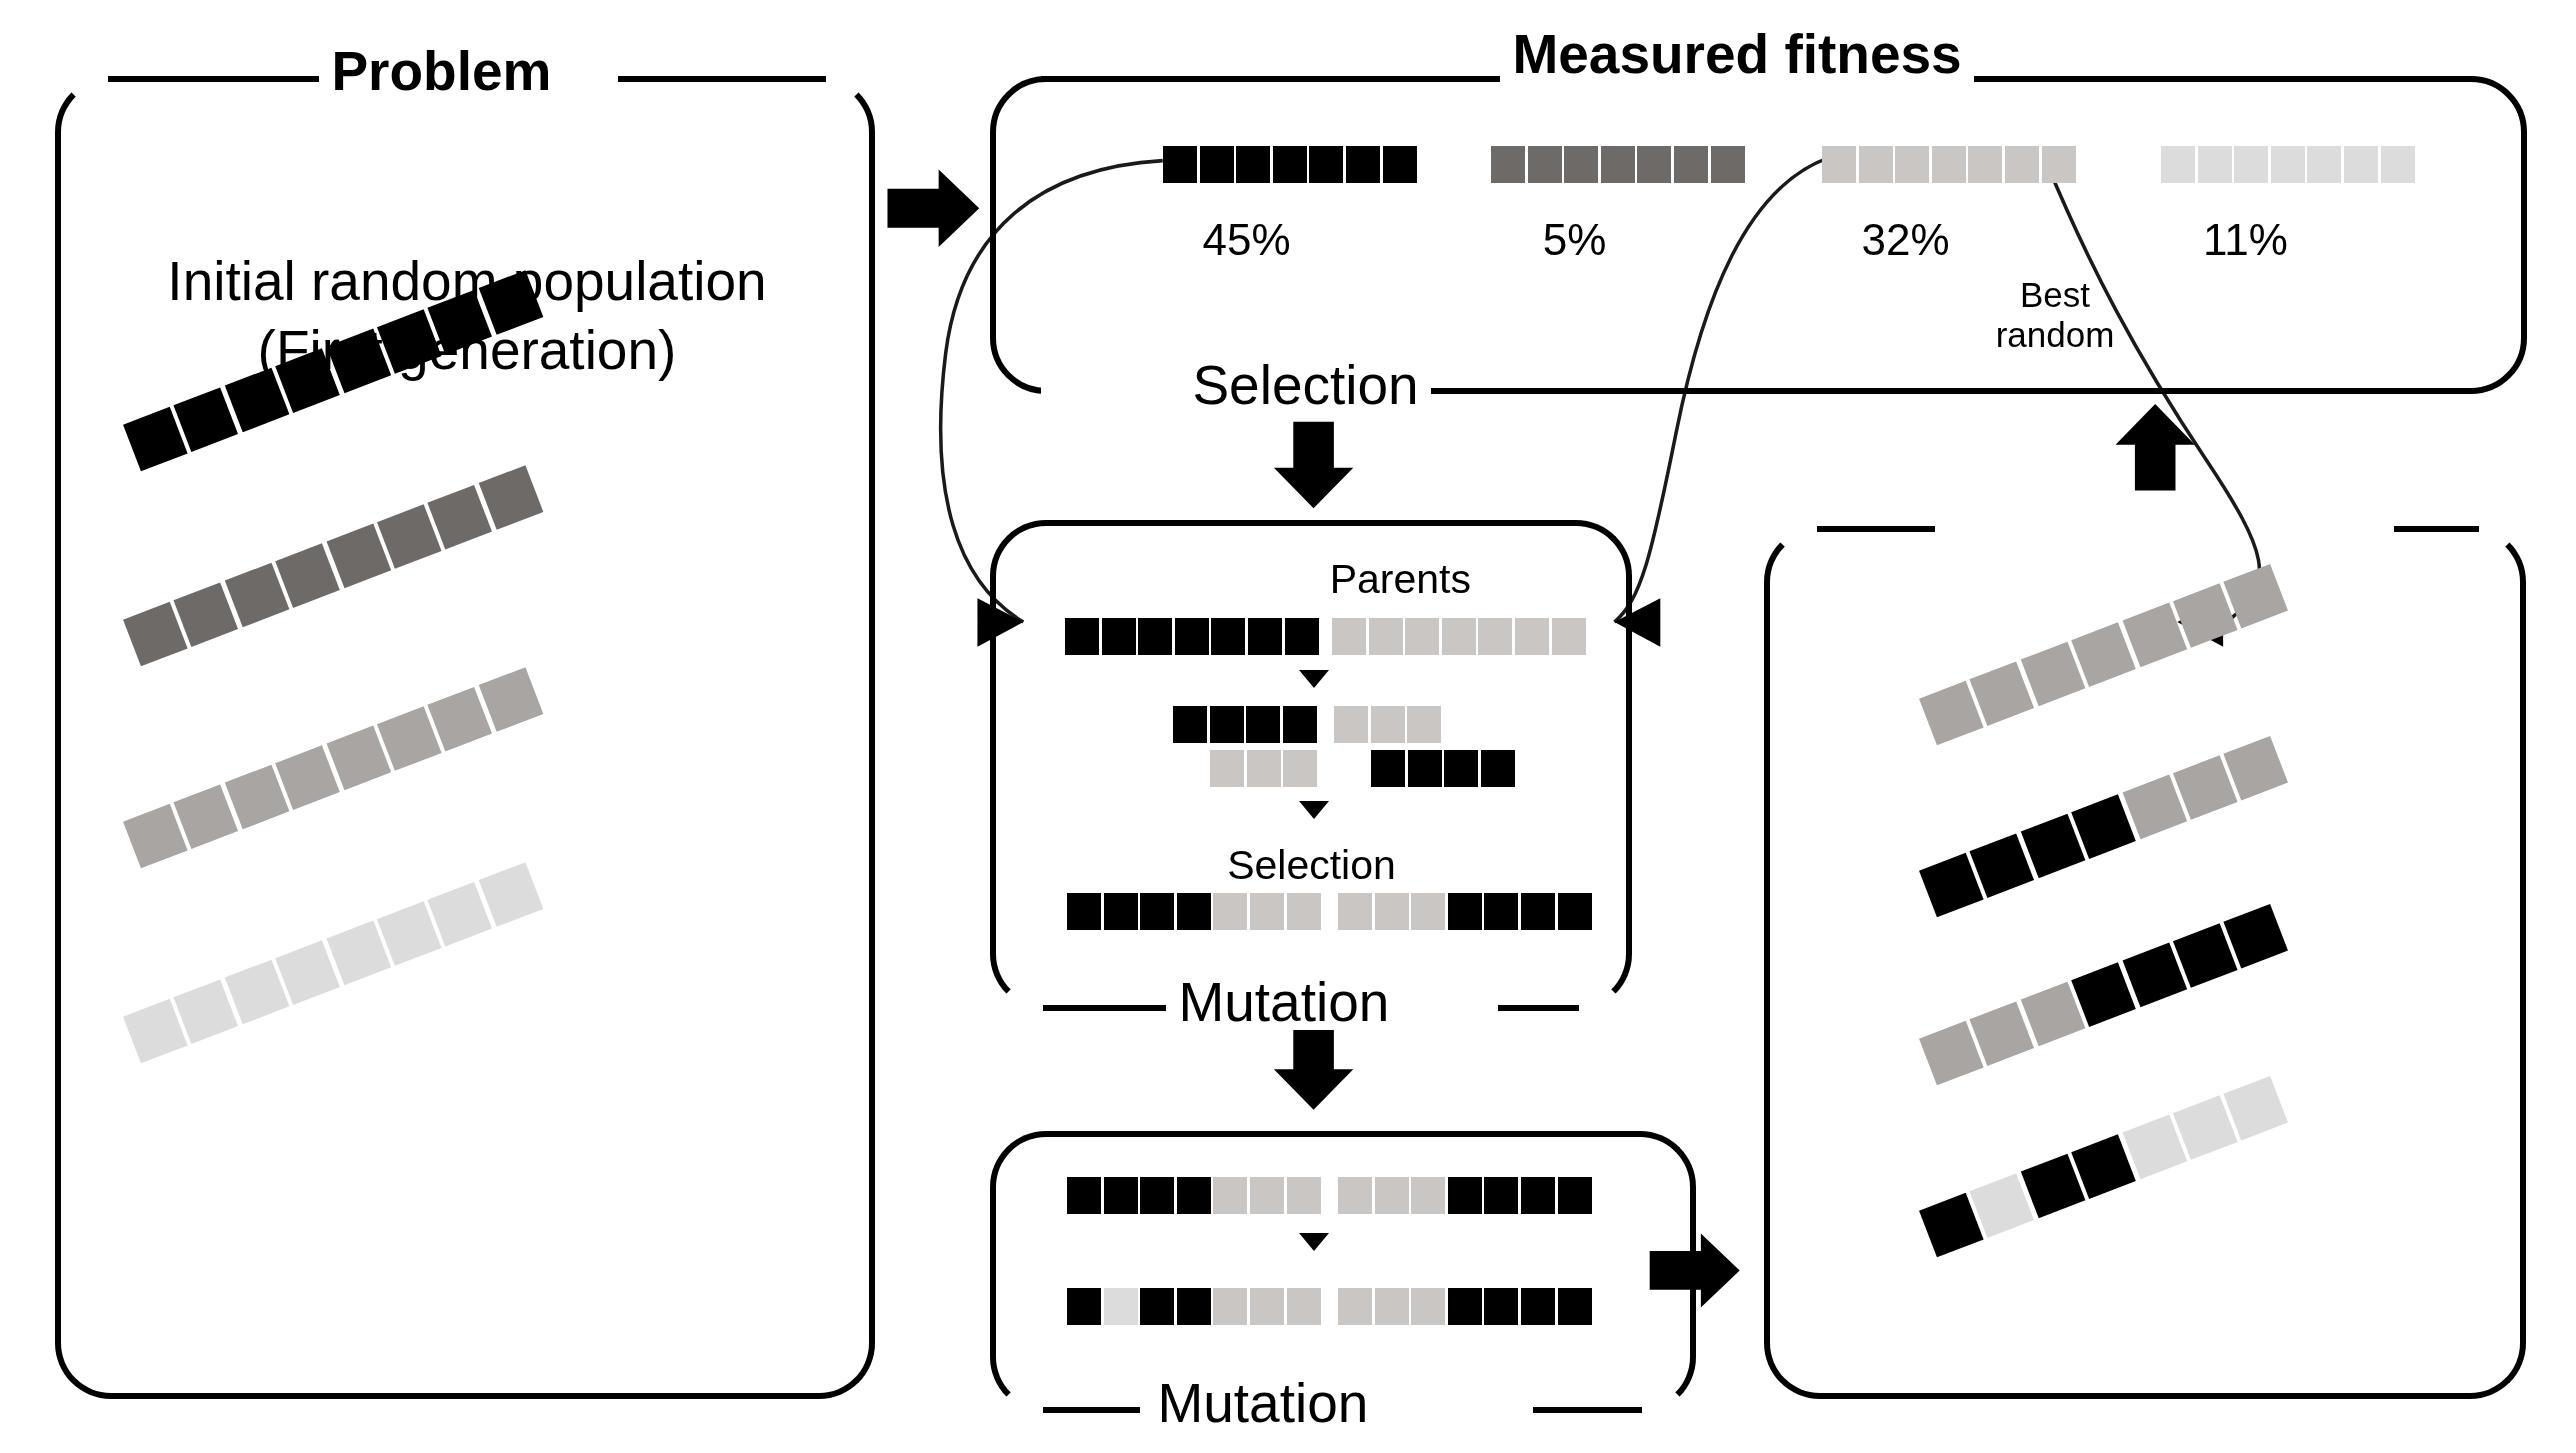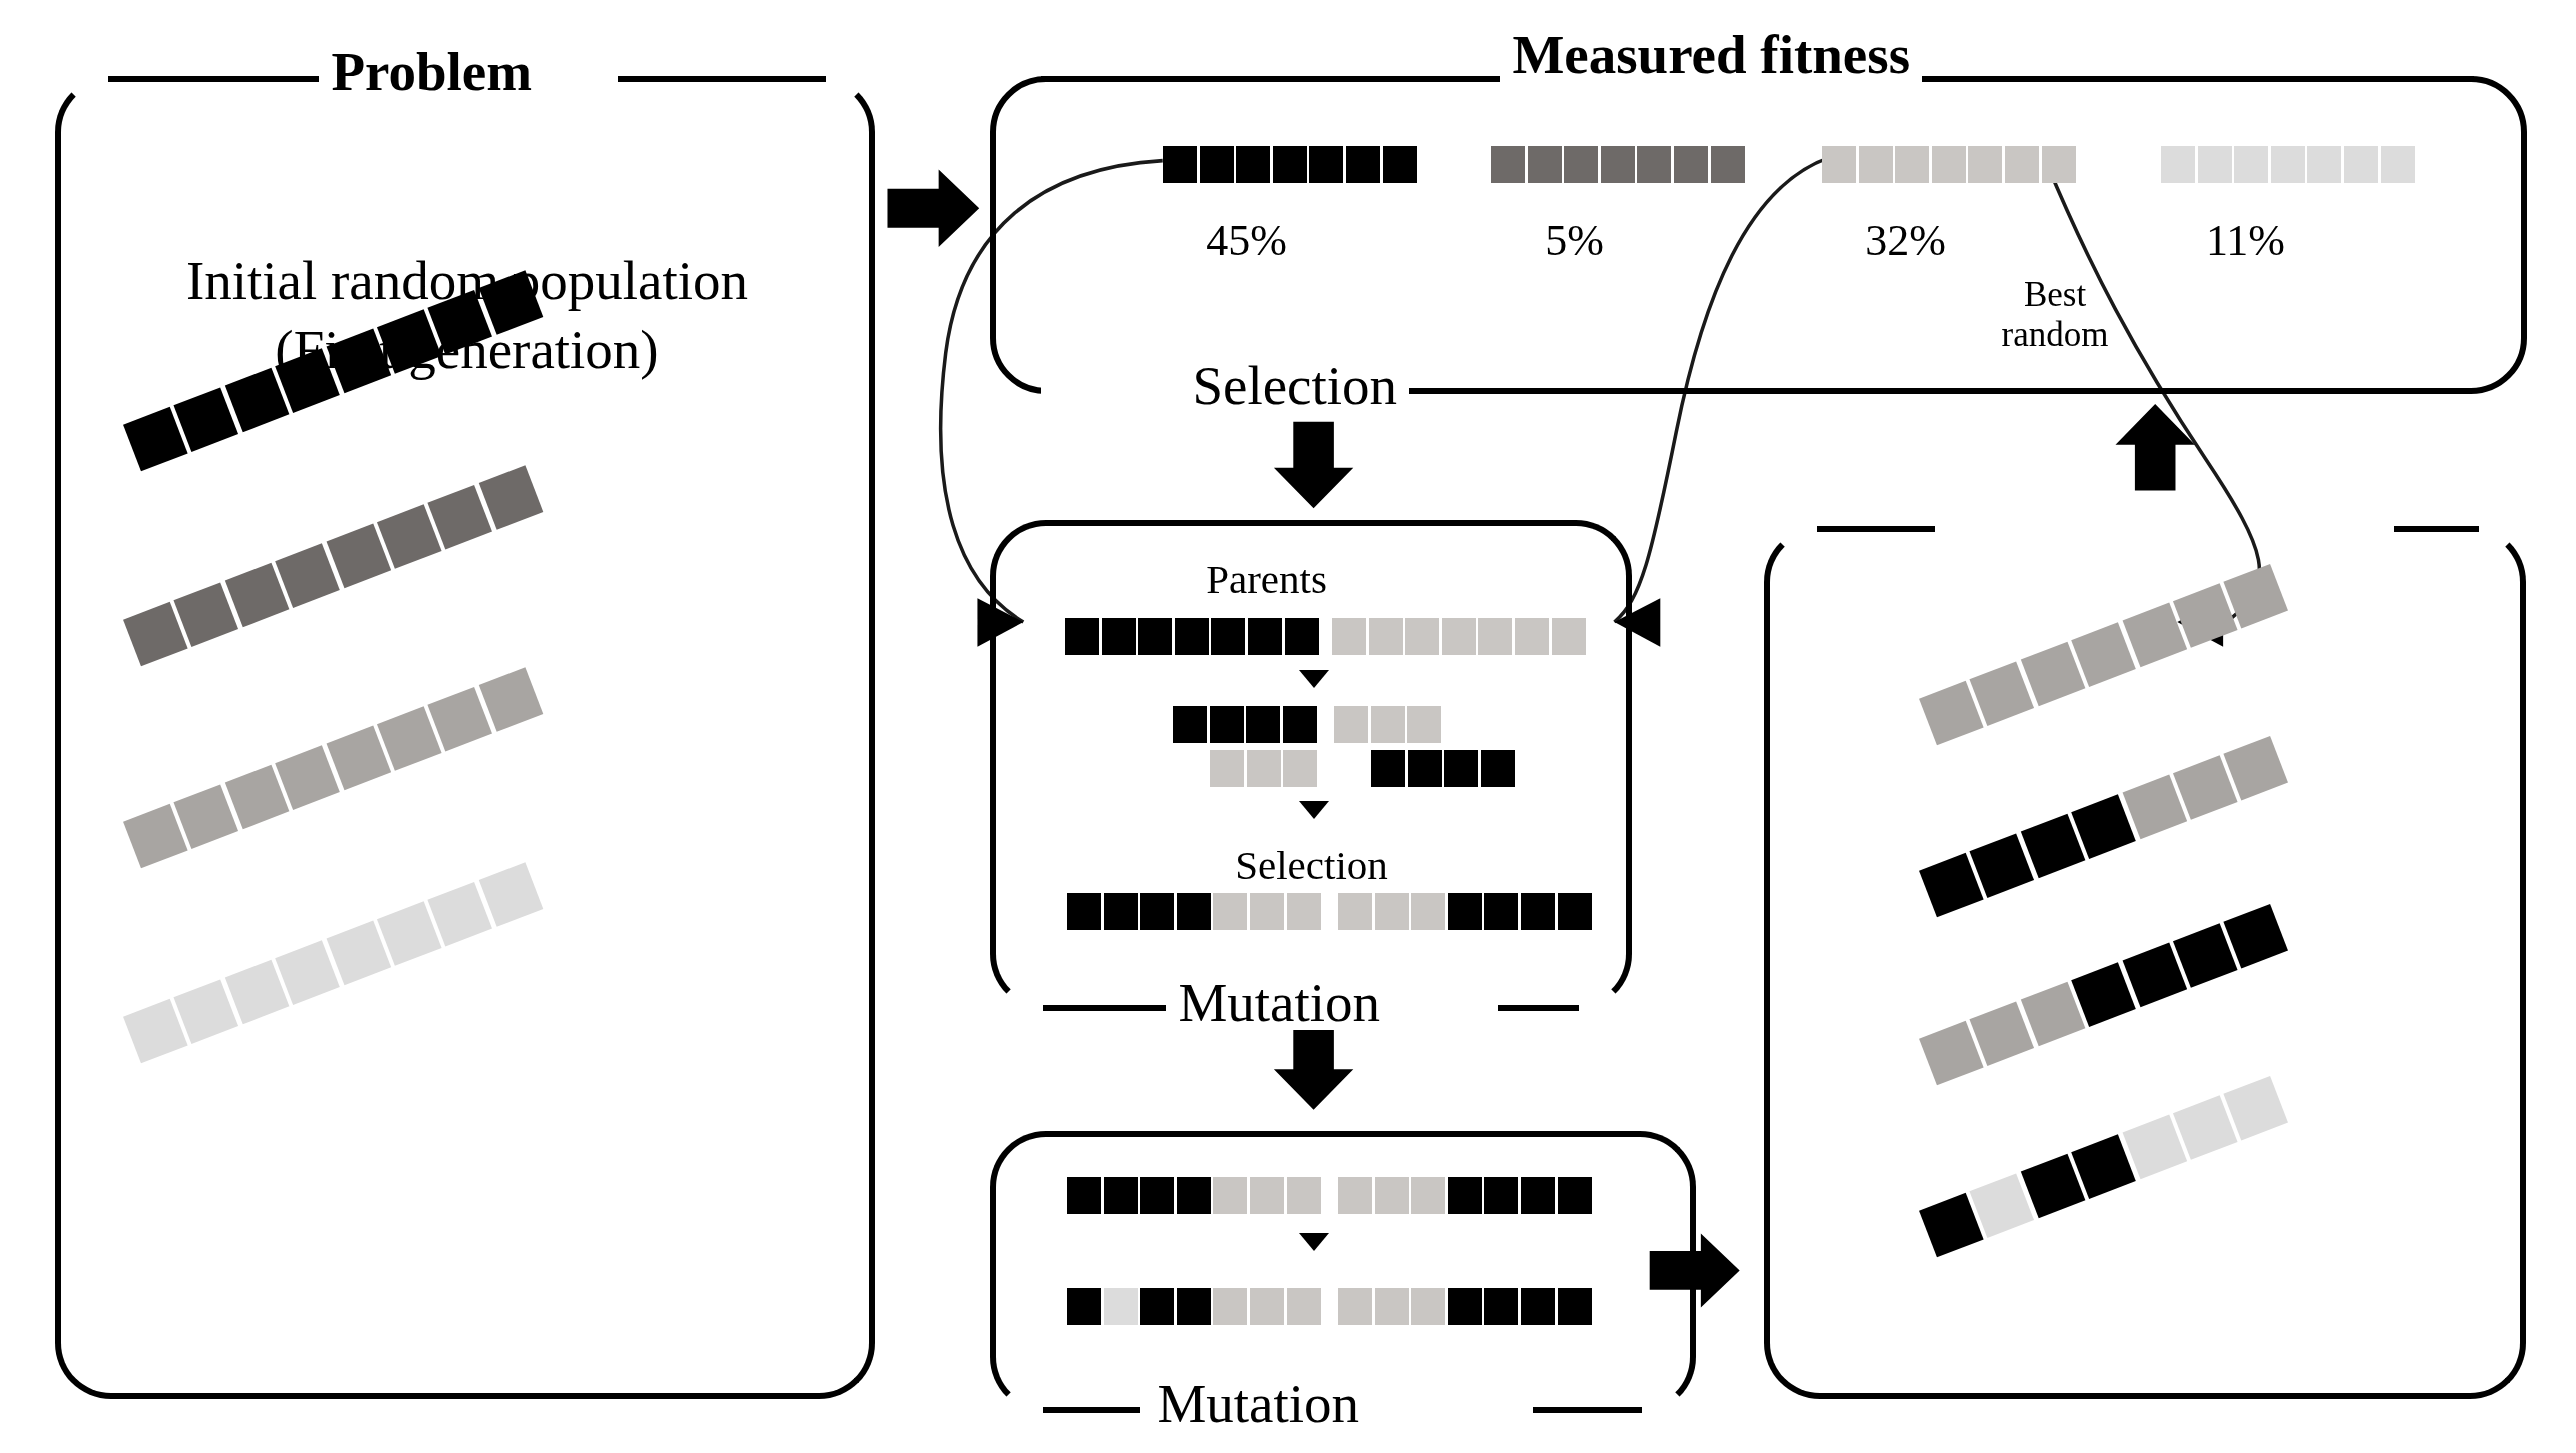--- a/index.html
+++ b/index.html
@@ -1,20 +1,20 @@
 <!DOCTYPE html>
 <html style="font-size:14px"><head>
 <meta charset="utf-8">
 <style>
   html,body{margin:0;padding:0;background:#ffffff;}
   #stage{
     position:relative;
     width:2576px;height:1454px;
     background:#ffffff;
-    font-family:Liberation Serif, serif;
+    font-family:Liberation Sans, sans-serif;
     overflow:hidden;
     border-radius:12px;
   }
   .svg-layer{position:absolute;left:0;top:0;width:2576px;height:1454px;pointer-events:none;}
 
   
   .panel{position:absolute;box-sizing:border-box;border:6.2px solid #000;border-radius:56px;background:transparent;}
   .panel.no-top{border-top-color:transparent;}
   .panel.no-bottom{border-bottom-color:transparent;}
 
@@ -123,21 +123,21 @@
   <div class="plain-text" style="left:1967px;top:275px;width:176px;font-size:35px;line-height:1.15;">
     <div>Best</div>
     <div>random</div>
   </div>
 
   <div class="panel no-bottom" style="left:990px;top:520px;width:642px;height:490px;"></div>
   <div class="seg" style="left:1043px;top:1005px;width:124px;"></div>
   <div class="seg" style="left:1498px;top:1005px;width:81px;"></div>
   <div class="label" style="left:1166px;top:975px;font-size:55px;">Mutation</div>
 
-  <div class="plain-text" style="left:1121px;top:554px;width:291px;font-size:41px;">Parents</div>
+  <div class="plain-text" style="left:1180px;top:554px;width:291px;font-size:41px;text-align:right;">Parents</div>
 
   <div id="parents-row"></div>
   <div class="tri-down" style="left:1299px;top:670px;"></div>
   <div id="split-rows"></div>
   <div class="tri-down" style="left:1299px;top:801px;"></div>
 
   <div class="plain-text" style="left:1166px;top:840px;width:291px;font-size:41px;">Selection</div>
   <div id="offspring-row"></div>
 
   <div class="panel no-bottom" style="left:990px;top:1131px;width:706px;height:282px;"></div>

